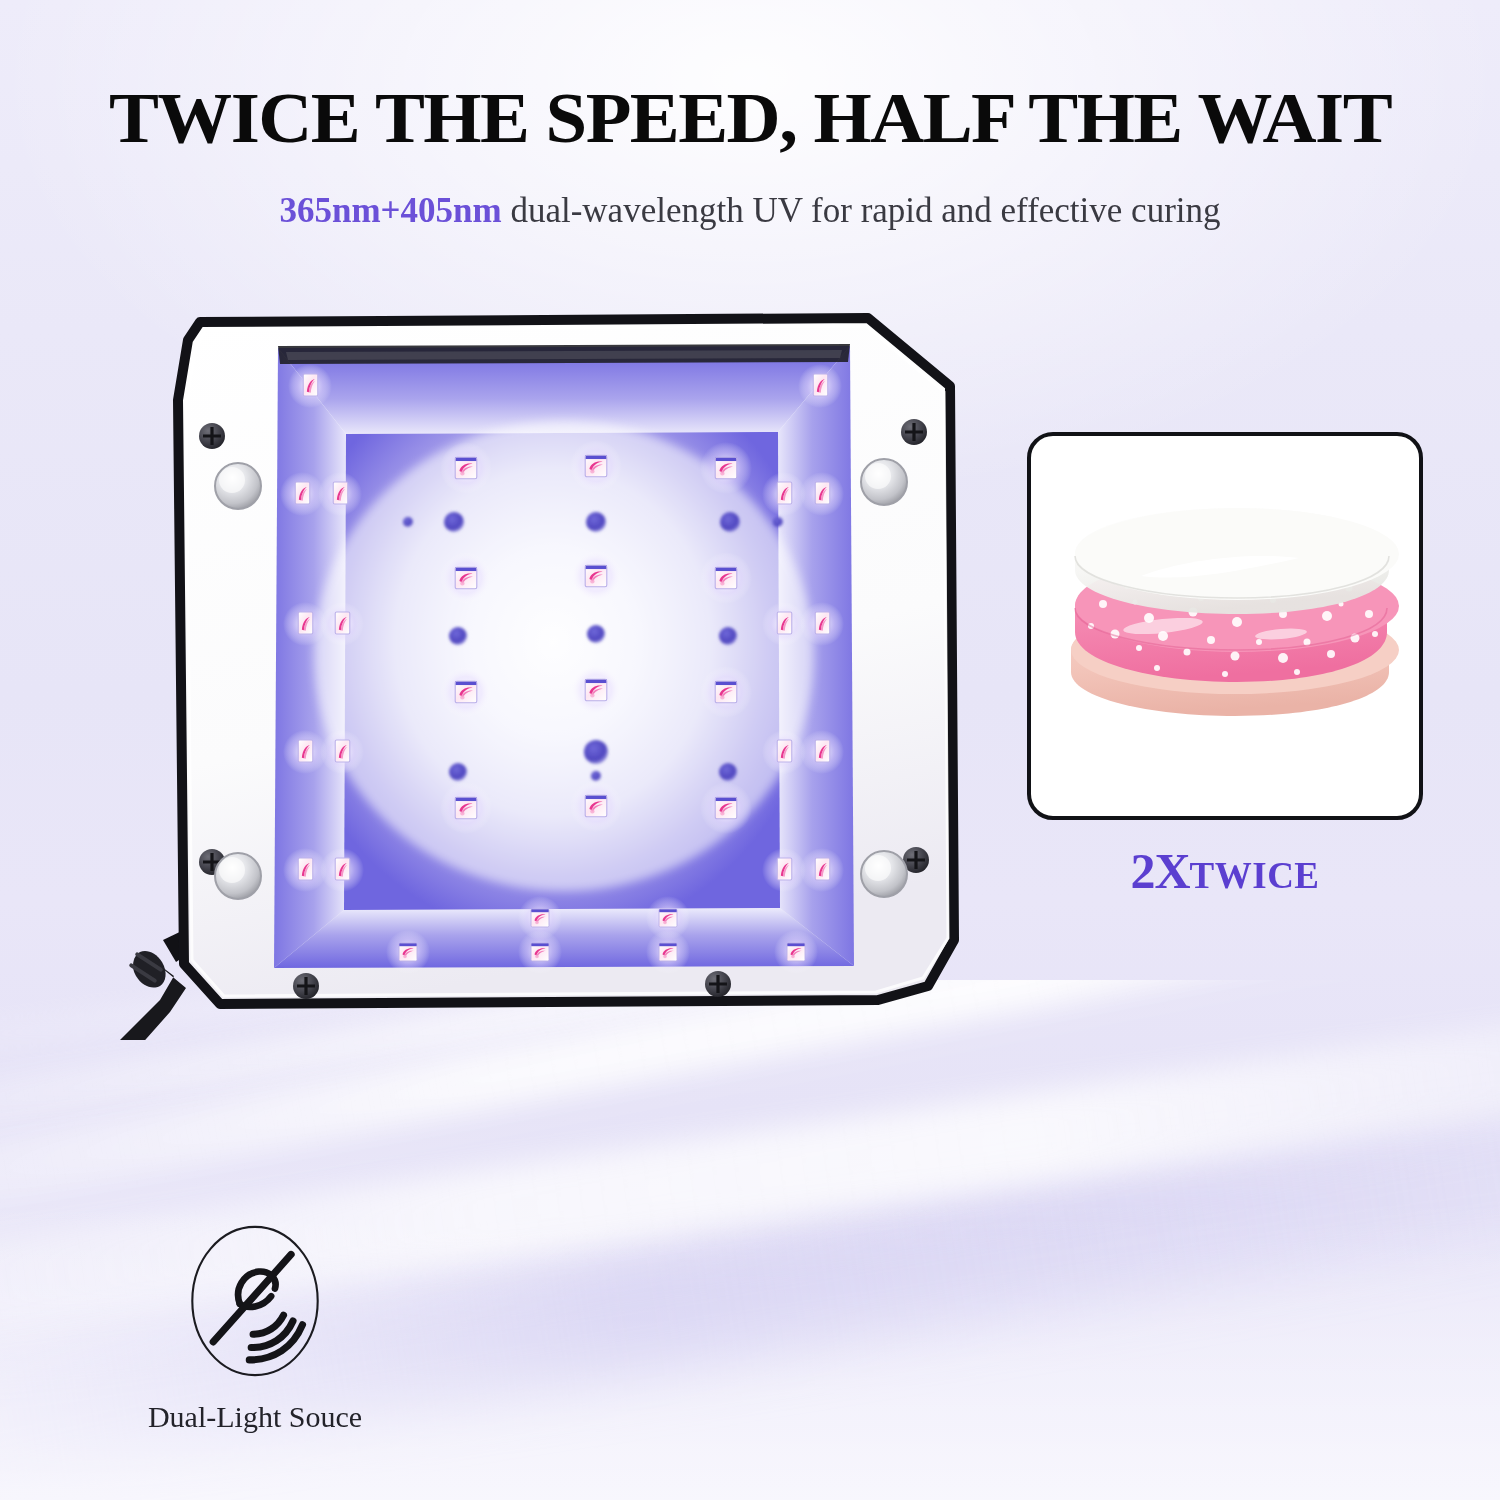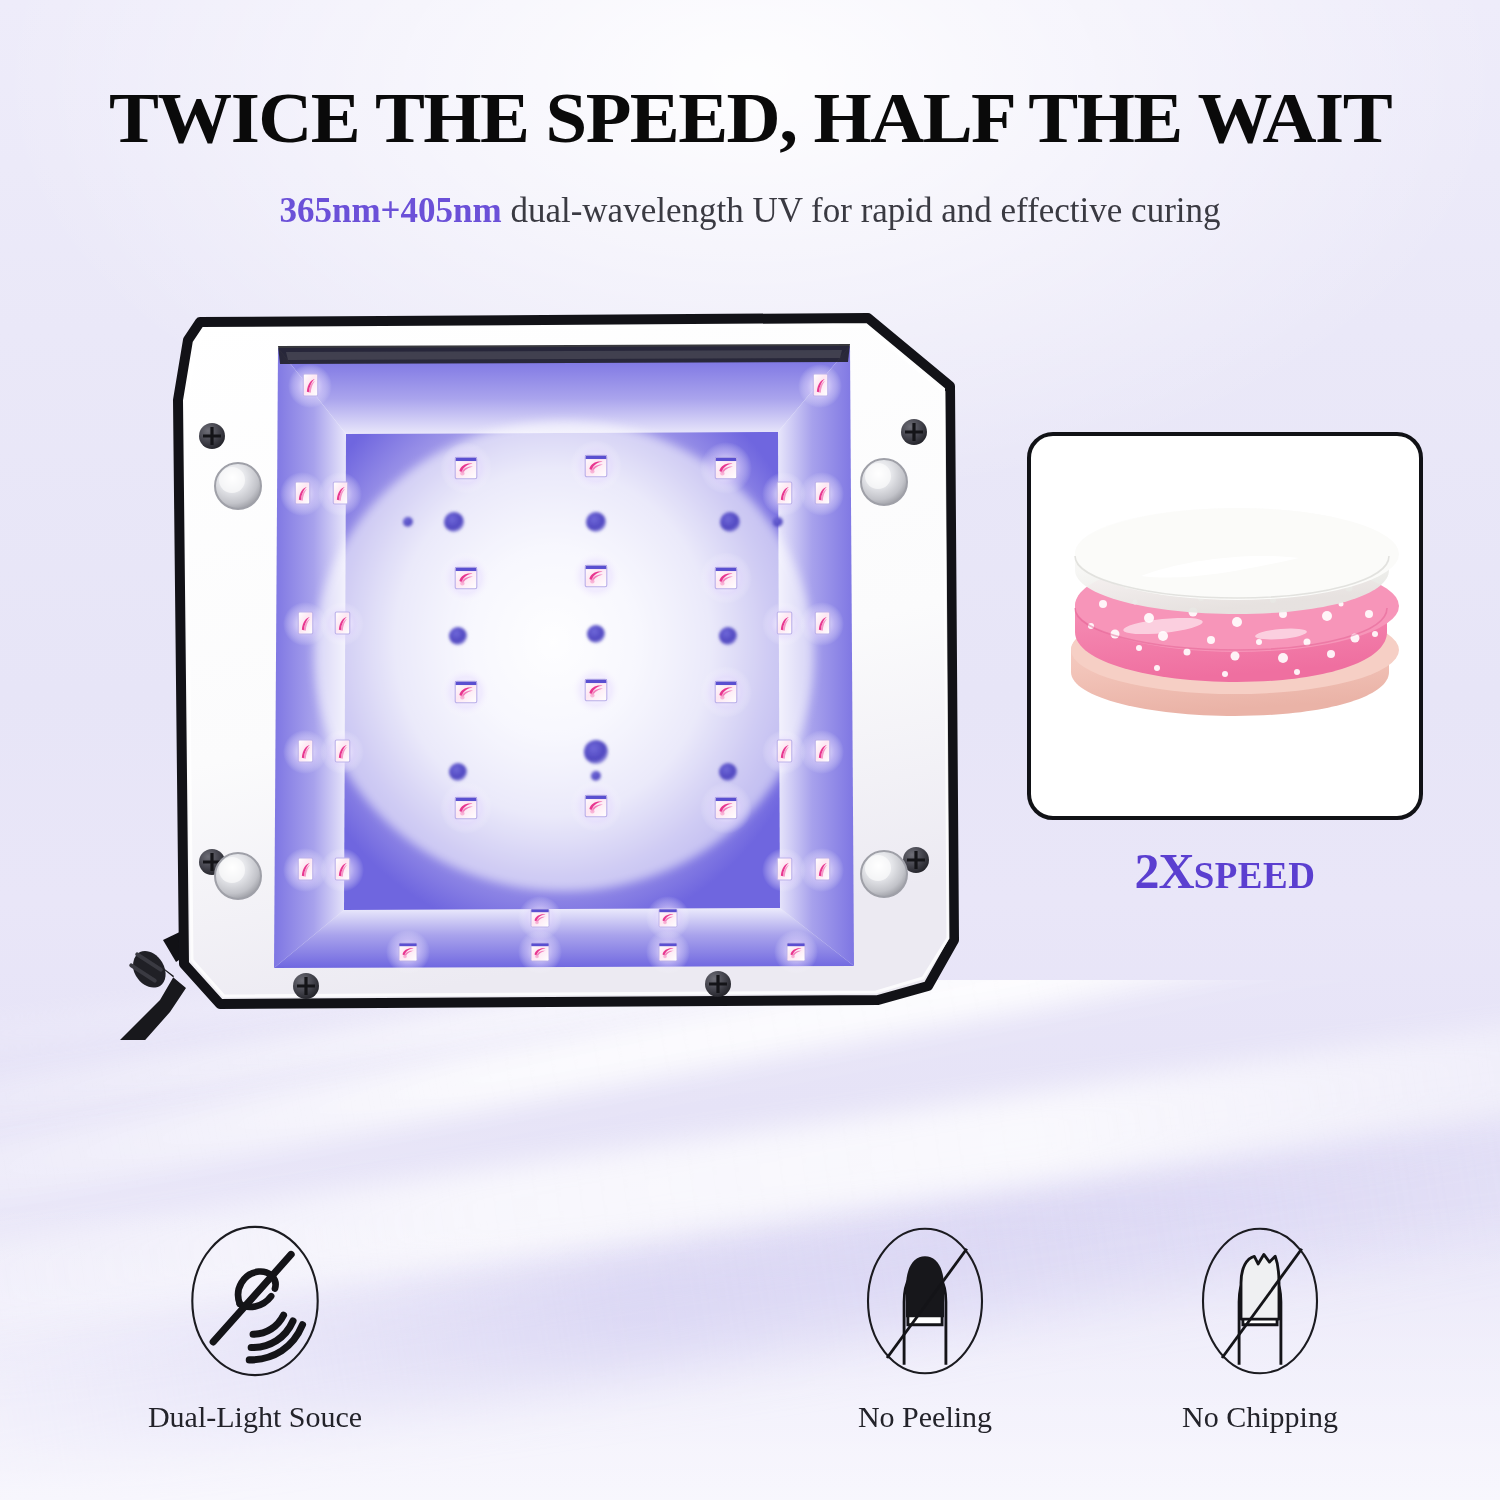--- a/index.html
+++ b/index.html
@@ -472,64 +472,38 @@
       <g>
         <path d="M44 118 C44 90, 120 72, 206 72 C292 72, 358 90, 358 118 L358 134 C358 160, 292 178, 206 178 C120 178, 44 160, 44 134 Z" fill="url(#topcoat)" opacity=".95"></path>
         <ellipse cx="206" cy="118" rx="162" ry="46" fill="#fbfbf9"></ellipse>
         <path d="M110 140 C152 124, 216 116, 268 122 C214 134, 156 146, 110 140 Z" fill="#ffffff"></path>
         <path d="M44 120 C44 144, 120 162, 206 162 C292 162, 358 144, 358 120" fill="none" stroke="#dcdcd8" stroke-width="1.6" opacity=".8"></path>
       </g>
     </svg>
   </div>
 
   <div class="faster-label">
-    <span class="big">2X</span><span class="small">SPEED</span>
+    <span class="big">2X</span><span class="small">TWICE</span>
   </div>
 
   <div class="features">
 
     <div class="feature f1">
       <div class="ico">
         <svg viewBox="0 0 160 170" width="152" height="162" xmlns="http://www.w3.org/2000/svg">
           <ellipse cx="80" cy="85" rx="66" ry="78" fill="none" stroke="#1b1b20" stroke-width="2.2"></ellipse>
           <path d="M64 88 C58 72, 68 56, 84 54 C96 53, 104 62, 101 72" fill="none" stroke="#141418" stroke-width="7" stroke-linecap="round"></path>
           <path d="M64 88 C72 94, 88 92, 97 80" fill="none" stroke="#141418" stroke-width="7" stroke-linecap="round"></path>
           <path d="M78 120 C92 120, 104 112, 110 100" fill="none" stroke="#141418" stroke-width="7.5" stroke-linecap="round"></path>
           <path d="M76 134 C96 134, 112 124, 120 106" fill="none" stroke="#141418" stroke-width="7.5" stroke-linecap="round"></path>
           <path d="M74 147 C100 147, 120 134, 130 110" fill="none" stroke="#141418" stroke-width="7.5" stroke-linecap="round"></path>
           <path d="M36 128 L118 36" fill="none" stroke="#141418" stroke-width="7.5" stroke-linecap="round"></path>
         </svg>
       </div>
       <div class="flabel">Dual-Light Souce</div>
     </div>
 
 
-    <div class="feature f3">
-      <div class="ico">
-        <svg viewBox="0 0 160 170" width="152" height="162" xmlns="http://www.w3.org/2000/svg">
-          <ellipse cx="80" cy="85" rx="60" ry="76" fill="none" stroke="#1b1b20" stroke-width="2.2"></ellipse>
-          <path d="M58 152 L58 86 C58 64, 66 52, 80 52 C94 52, 102 64, 102 86 L102 152" fill="none" stroke="#141418" stroke-width="3"></path>
-          <path d="M62 110 L62 76 C62 58, 69 47, 80 47 C91 47, 98 58, 98 76 L98 110 Z" fill="#ffffff" stroke="#141418" stroke-width="3"></path>
-          <path d="M60 102 L60 70 C60 50, 68 38, 80 38 C92 38, 100 50, 100 70 L100 102 Z" fill="#17171b"></path>
-          <path d="M40 145 L124 30" fill="none" stroke="#141418" stroke-width="3"></path>
-        </svg>
-      </div>
-      <div class="flabel">No Peeling</div>
-      <div class="fsub"></div>
-    </div>
-
-    <div class="feature f4">
-      <div class="ico">
-        <svg viewBox="0 0 160 170" width="152" height="162" xmlns="http://www.w3.org/2000/svg">
-          <ellipse cx="80" cy="85" rx="60" ry="76" fill="none" stroke="#1b1b20" stroke-width="2.2"></ellipse>
-          <path d="M58 152 L58 86 C58 64, 66 52, 80 52 C94 52, 102 64, 102 86 L102 152" fill="none" stroke="#141418" stroke-width="3"></path>
-          <path d="M62 110 L62 76 C62 58, 69 47, 80 47 C91 47, 98 58, 98 76 L98 110 Z" fill="#ffffff" stroke="#141418" stroke-width="3"></path>
-          <path d="M60 104 L60 66 C60 50, 66 40, 74 38 L78 46 L84 36 L90 44 L96 38 C99 46, 100 56, 100 66 L100 104 Z" fill="#eff0f2" stroke="#141418" stroke-width="3" stroke-linejoin="round"></path>
-          <path d="M40 145 L124 30" fill="none" stroke="#141418" stroke-width="3"></path>
-        </svg>
-      </div>
-      <div class="flabel">No Chipping</div>
-      <div class="fsub"></div>
-    </div>
+
 
   </div>
 
 </div>
 
 </body></html>

